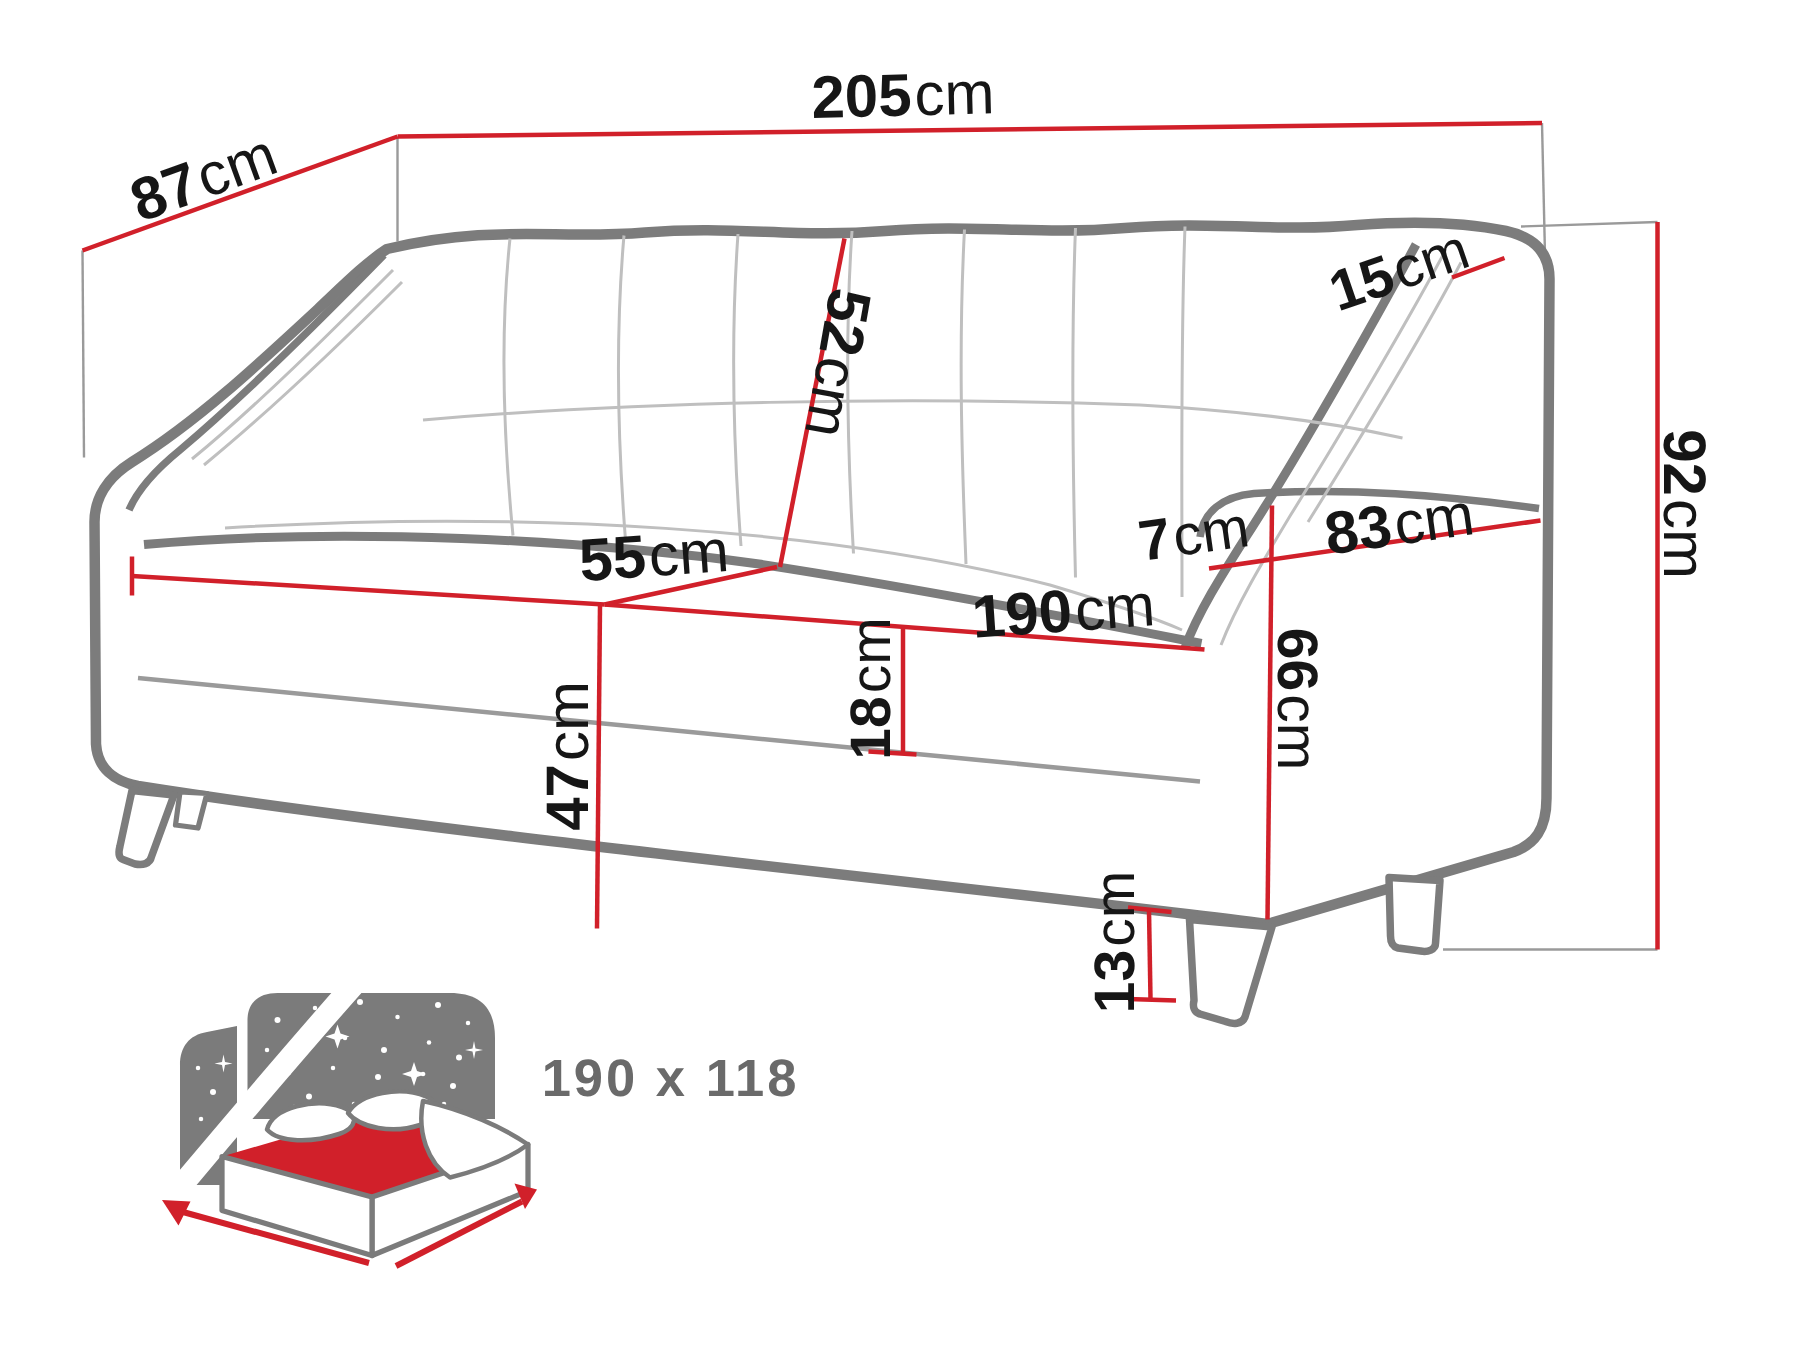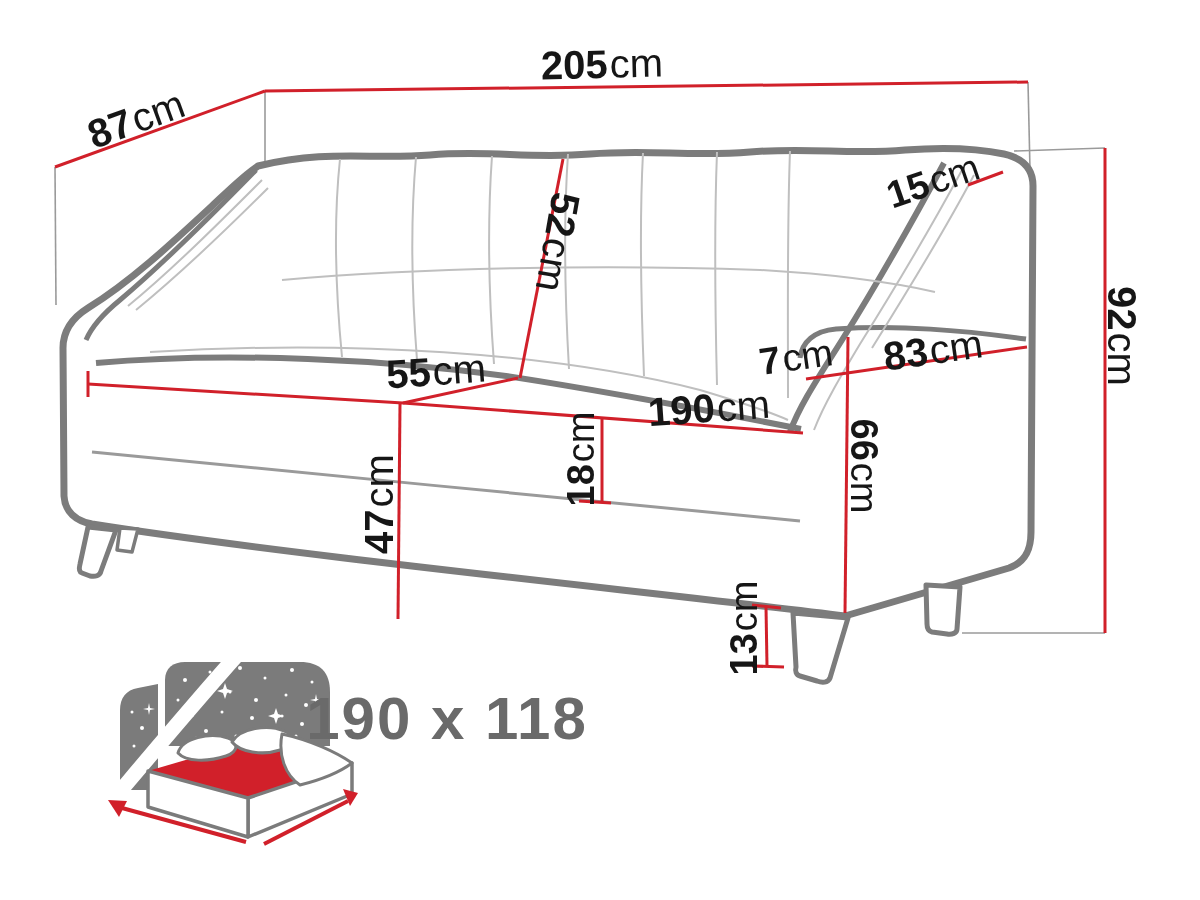--- a/index.html
+++ b/index.html
@@ -202,15 +202,15 @@
 </div>
 
 <div class="dim-label" style="left:379px;top:504px;font-size:40px;transform:translate(-50%,-50%) rotate(-90deg);">
   <span class="v">47</span><span class="u">cm</span>
 </div>
 
 <div class="dim-label" style="left:744px;top:628px;font-size:38px;transform:translate(-50%,-50%) rotate(-90deg);">
   <span class="v">13</span><span class="u">cm</span>
 </div>
 
-<div class="sleep-label" style="left:447px;top:719px;font-size:60px;transform:translate(-50%,-50%);">190 x 118</div>
+<div class="sleep-label" style="left:447px;top:719px;font-size:35px;transform:translate(-50%,-50%);">190 x 118</div>
 
 </div>
 
 </body></html>

